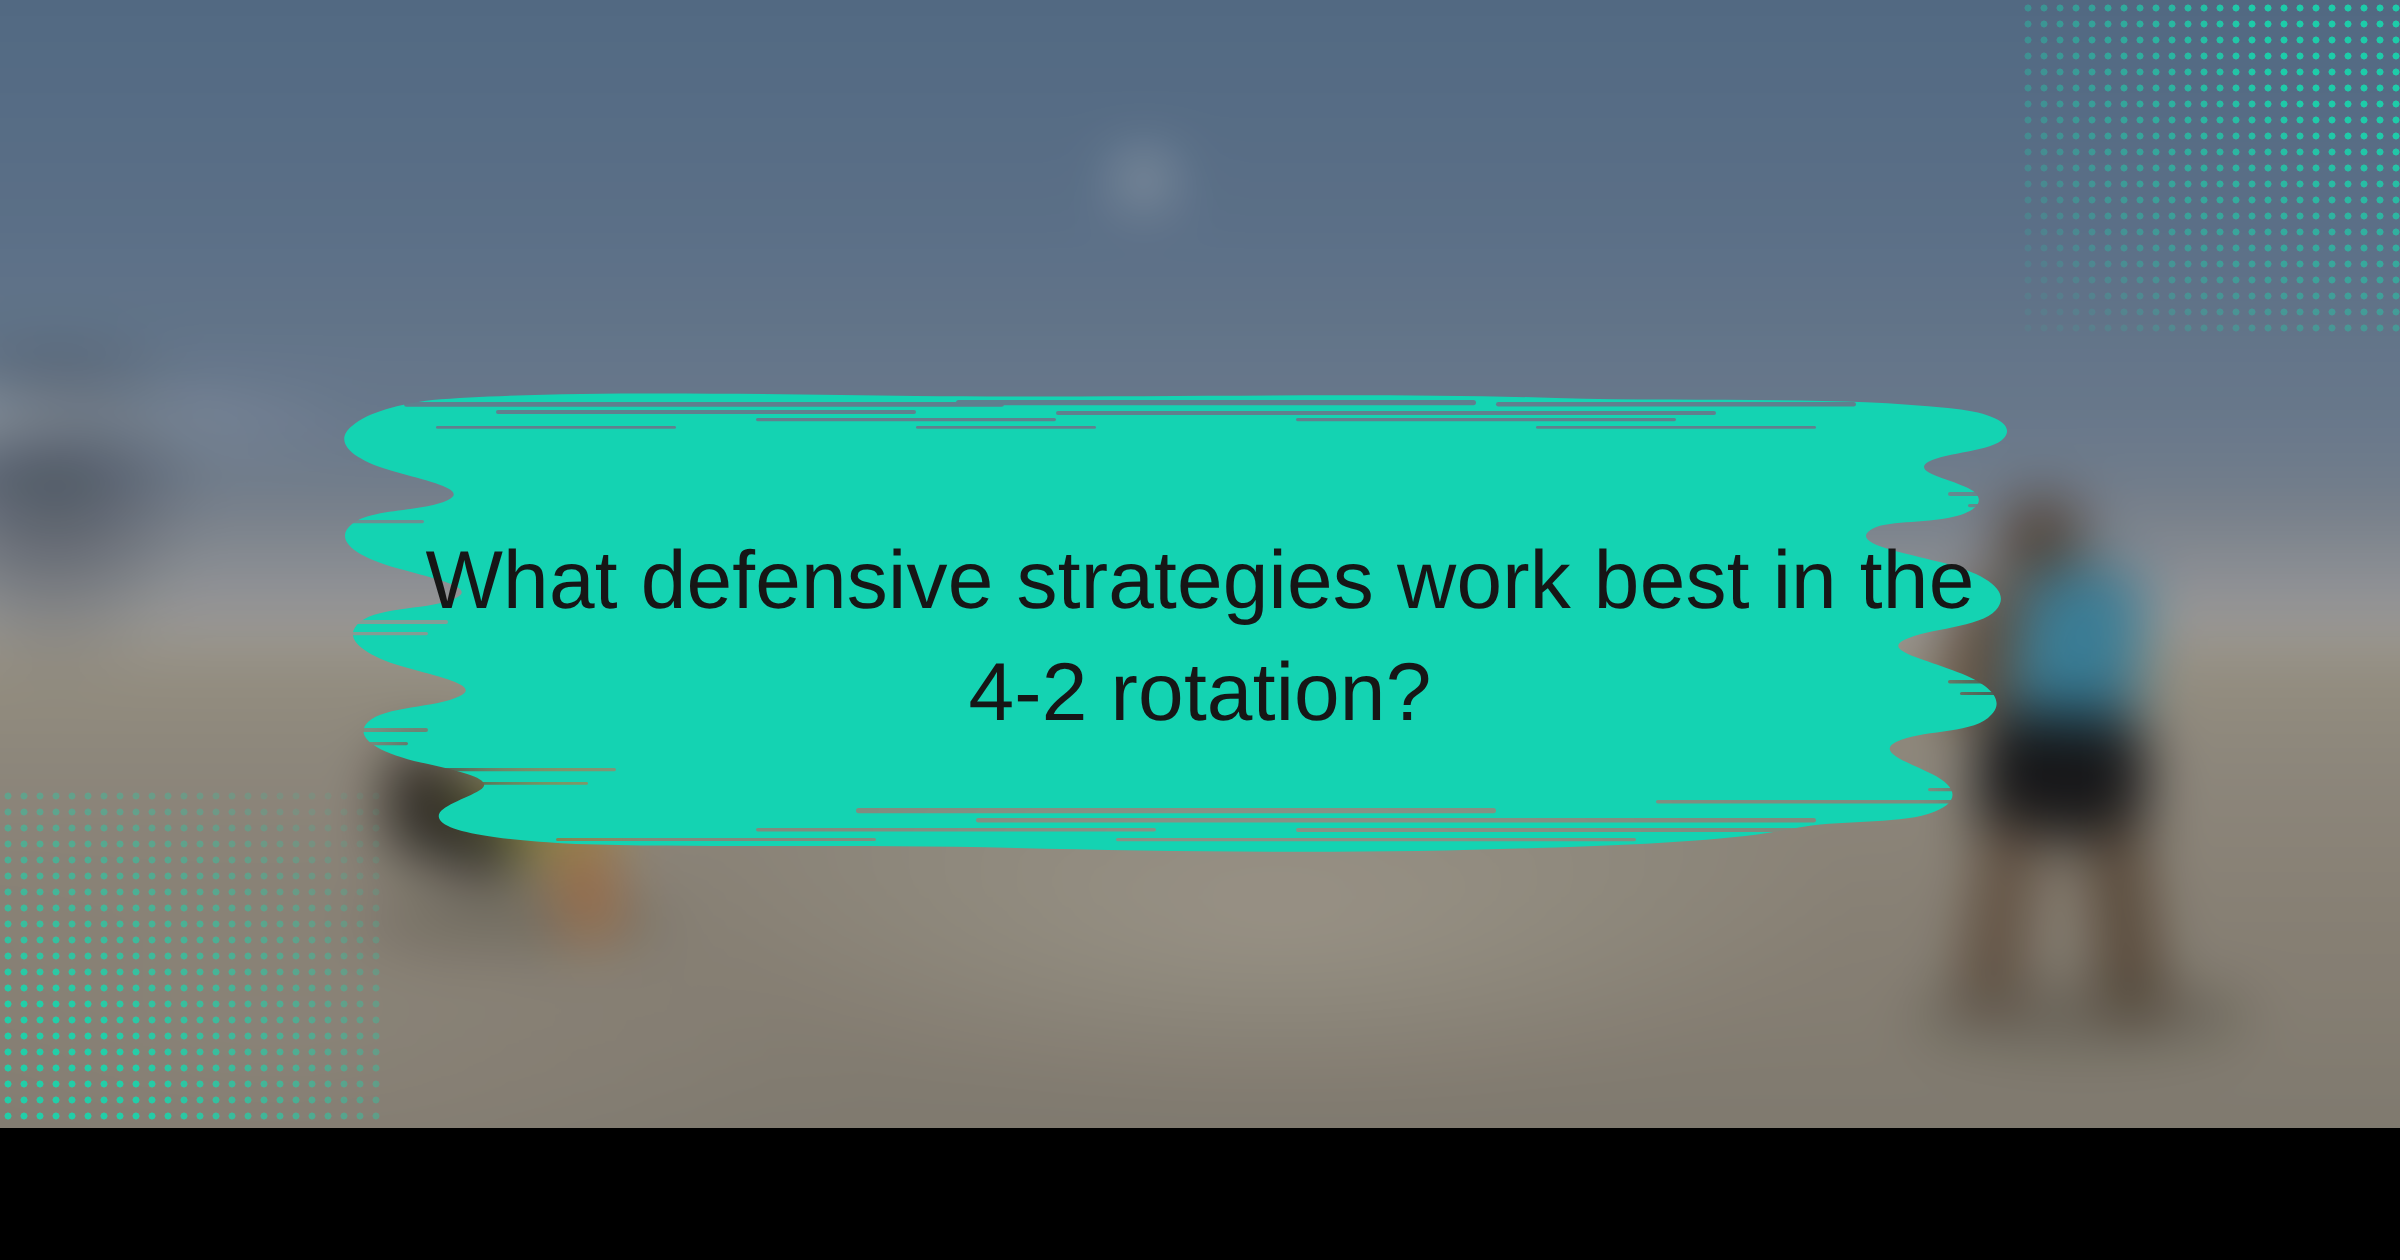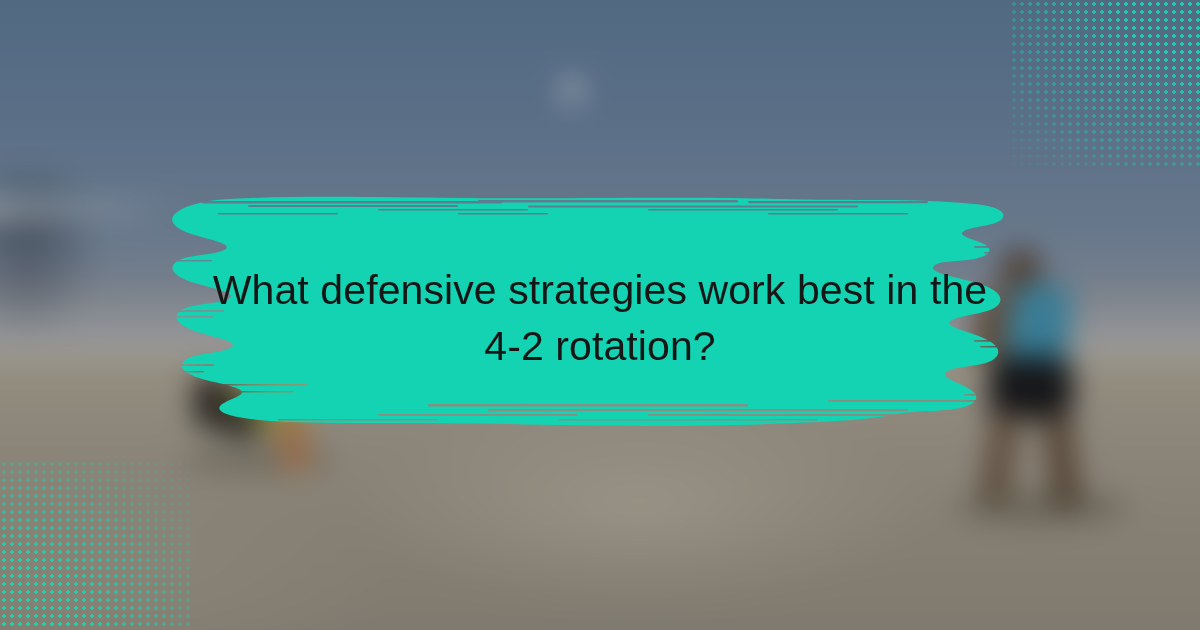--- a/index.html
+++ b/index.html
@@ -8,21 +8,21 @@
     padding: 0;
     background: #000;
   }
   body {
     font-family: "Liberation Sans", sans-serif;
   }
 
   #card {
     position: relative;
     width: 1200px;
-    height: 630px;
+    height: 564px;
     overflow: hidden;
     background: #7f7768;
   }
 
   
   .photo {
     position: absolute;
     inset: -40px;
     overflow: hidden;
     filter: blur(14px) saturate(0.72) brightness(0.97);

